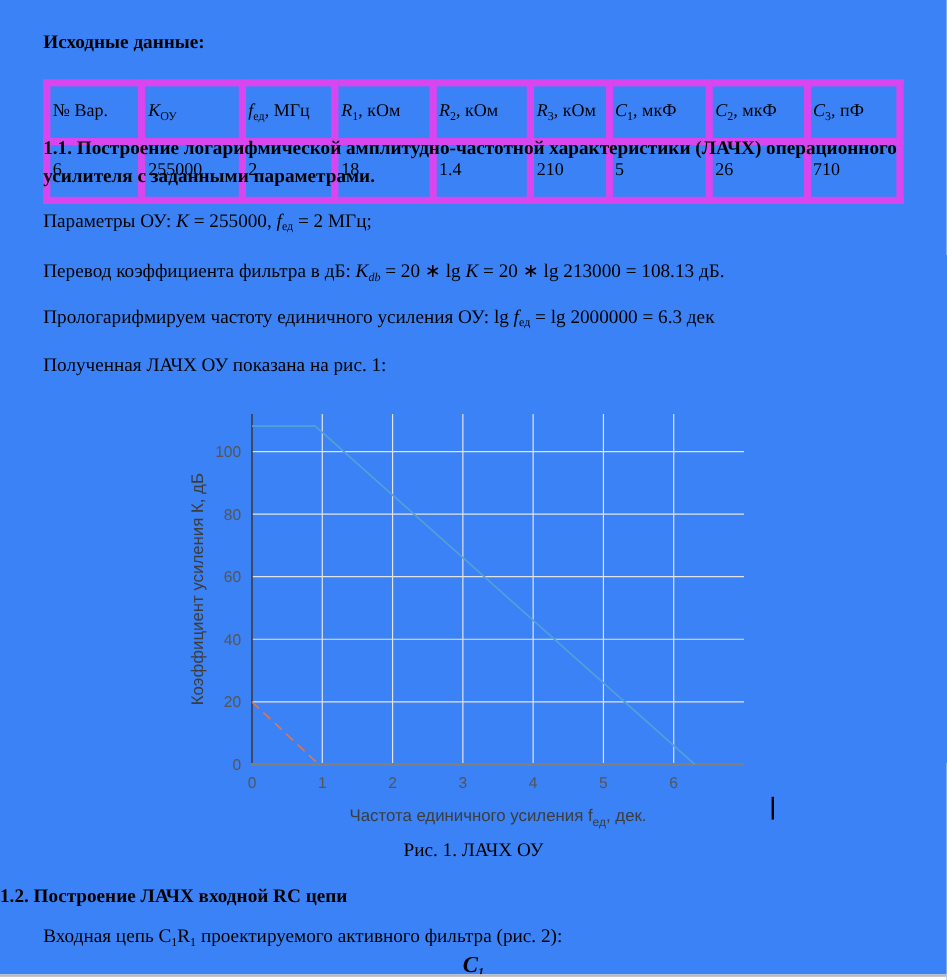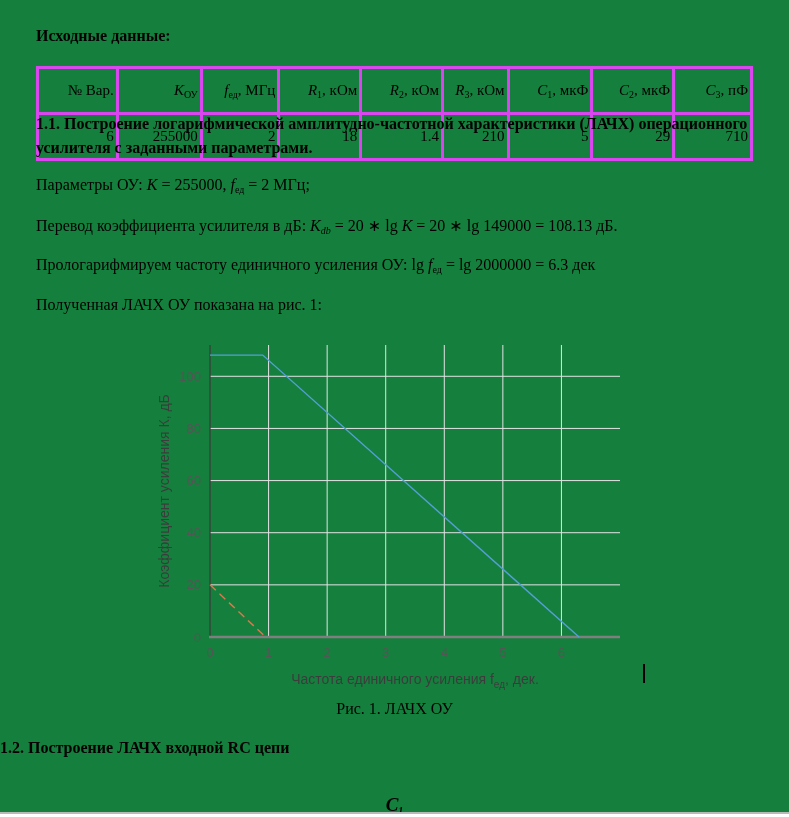--- a/index.html
+++ b/index.html
@@ -1,34 +1,34 @@
 <!DOCTYPE html>
 <html><head>
 <meta charset="utf-8">
 <style>
   * { margin: 0; padding: 0; box-sizing: border-box; }
   html, body { background: #fff; }
   #doc {
     position: relative;
     width: 789px;
     height: 817px;
-    background: #15803d;
+    background: #3b82f6;
     overflow: hidden;
     font-family: "Liberation Serif", serif;
     color: #000;
   }
   .abs { position: absolute; }
   .intro-label { left: 36px; top: 27px; font-size: 16px; font-weight: bold; }
   table.params {
     position: absolute; left: 36px; top: 66px; width: 717px;
     border-collapse: collapse; table-layout: fixed;
     font-size: 15px;
   }
   table.params td {
-    border: 3px solid #d946ef; text-align: right; height: 21px;
+    border: 6px solid #d946ef; text-align: left; height: 21px;
     padding: 13px 2px; white-space: nowrap; overflow: hidden;
   }
   table.params i { font-style: italic; }
   sub.s { font-size: 10px; vertical-align: -3px; line-height: 0; }
   .h-center {
     left: 36px; width: 717px; text-align: left;
     font-size: 16px; font-weight: bold; line-height: 24px;
   }
   .h11 { top: 112px; }
   .h12 { top: 736px; left: 0; width: 789px; }
@@ -75,31 +75,31 @@
       <td style="width:76px"><span></span><i>C</i><sub class="s">3</sub><span>, пФ</span></td>
     </tr>
     <tr>
       <td>6</td>
       <td>255000</td>
       <td>2</td>
       <td>18</td>
       <td>1.4</td>
       <td>210</td>
       <td>5</td>
-      <td>29</td>
+      <td>26</td>
       <td>710</td>
     </tr>
   </tbody>
     </table>
 
   <div class="abs h-center h11">1.1. Построение логарифмической амплитудно-частотной характеристики (ЛАЧХ) операционного усилителя с заданными параметрами.</div>
 
   <div class="abs para p1"><span>Параметры ОУ: </span><i>K</i><span> = 255000, </span><i>f</i><sub class="s">ед</sub><span> = 2 МГц;</span></div>
 
-  <div class="abs para p2"><span>Перевод коэффициента усилителя в дБ: </span><i>K</i><sub class="s"><i>db</i></sub><span> = 20 ∗ lg </span><i>K</i><span> = 20 ∗ lg 149000 = 108.13 дБ.</span></div>
+  <div class="abs para p2"><span>Перевод коэффициента фильтра в дБ: </span><i>K</i><sub class="s"><i>db</i></sub><span> = 20 ∗ lg </span><i>K</i><span> = 20 ∗ lg 213000 = 108.13 дБ.</span></div>
 
   <div class="abs para p3"><span>Прологарифмируем частоту единичного усиления ОУ: lg </span><i>f</i><sub class="s">ед</sub><span> = lg 2000000 = 6.3 дек</span></div>
 
   <div class="abs para p4">Полученная ЛАЧХ ОУ показана на рис. 1:</div>
 
   <svg class="abs figure-svg" id="chart" width="570" height="365" viewBox="0 0 570 365">
       <line x1="183.57142857142856" y1="12" x2="183.57142857142856" y2="304" stroke="#e3e3e3" stroke-width="1"></line>
       <line x1="242.14285714285714" y1="12" x2="242.14285714285714" y2="304" stroke="#e3e3e3" stroke-width="1"></line>
       <line x1="300.7142857142857" y1="12" x2="300.7142857142857" y2="304" stroke="#e3e3e3" stroke-width="1"></line>
       <line x1="359.2857142857143" y1="12" x2="359.2857142857143" y2="304" stroke="#e3e3e3" stroke-width="1"></line>
@@ -130,18 +130,19 @@
       <text x="330" y="351" text-anchor="middle" fill="#3c3c3c" font-size="14px" style="font-family: &quot;Liberation Sans&quot;, sans-serif;"><tspan>Частота единичного усиления f</tspan><tspan dy="4" font-size="10px">ед</tspan><tspan dy="-4">, дек.</tspan></text>
       <text transform="translate(84 158) rotate(-90)" text-anchor="middle" fill="#3c3c3c" font-size="14px" style="font-family: &quot;Liberation Sans&quot;, sans-serif;">Коэффициент усиления К, дБ</text>
     </svg>
 
   <div class="abs text-cursor"></div>
 
   <div class="abs caption">Рис. 1. ЛАЧХ ОУ</div>
 
   <div class="abs h-center h12">1.2. Построение ЛАЧХ входной RC цепи</div>
 
+  <div class="abs para p5"><span>Входная цепь C</span><sub class="s">1</sub><span>R</span><sub class="s">1</sub><span> проектируемого активного фильтра (рис. 2):</span></div>
 
   <div class="abs partial-c"><i>C</i><sub class="s">1</sub></div>
 
   <div class="abs bottom-edge"></div>
 
 </div>
 
 </body></html>

